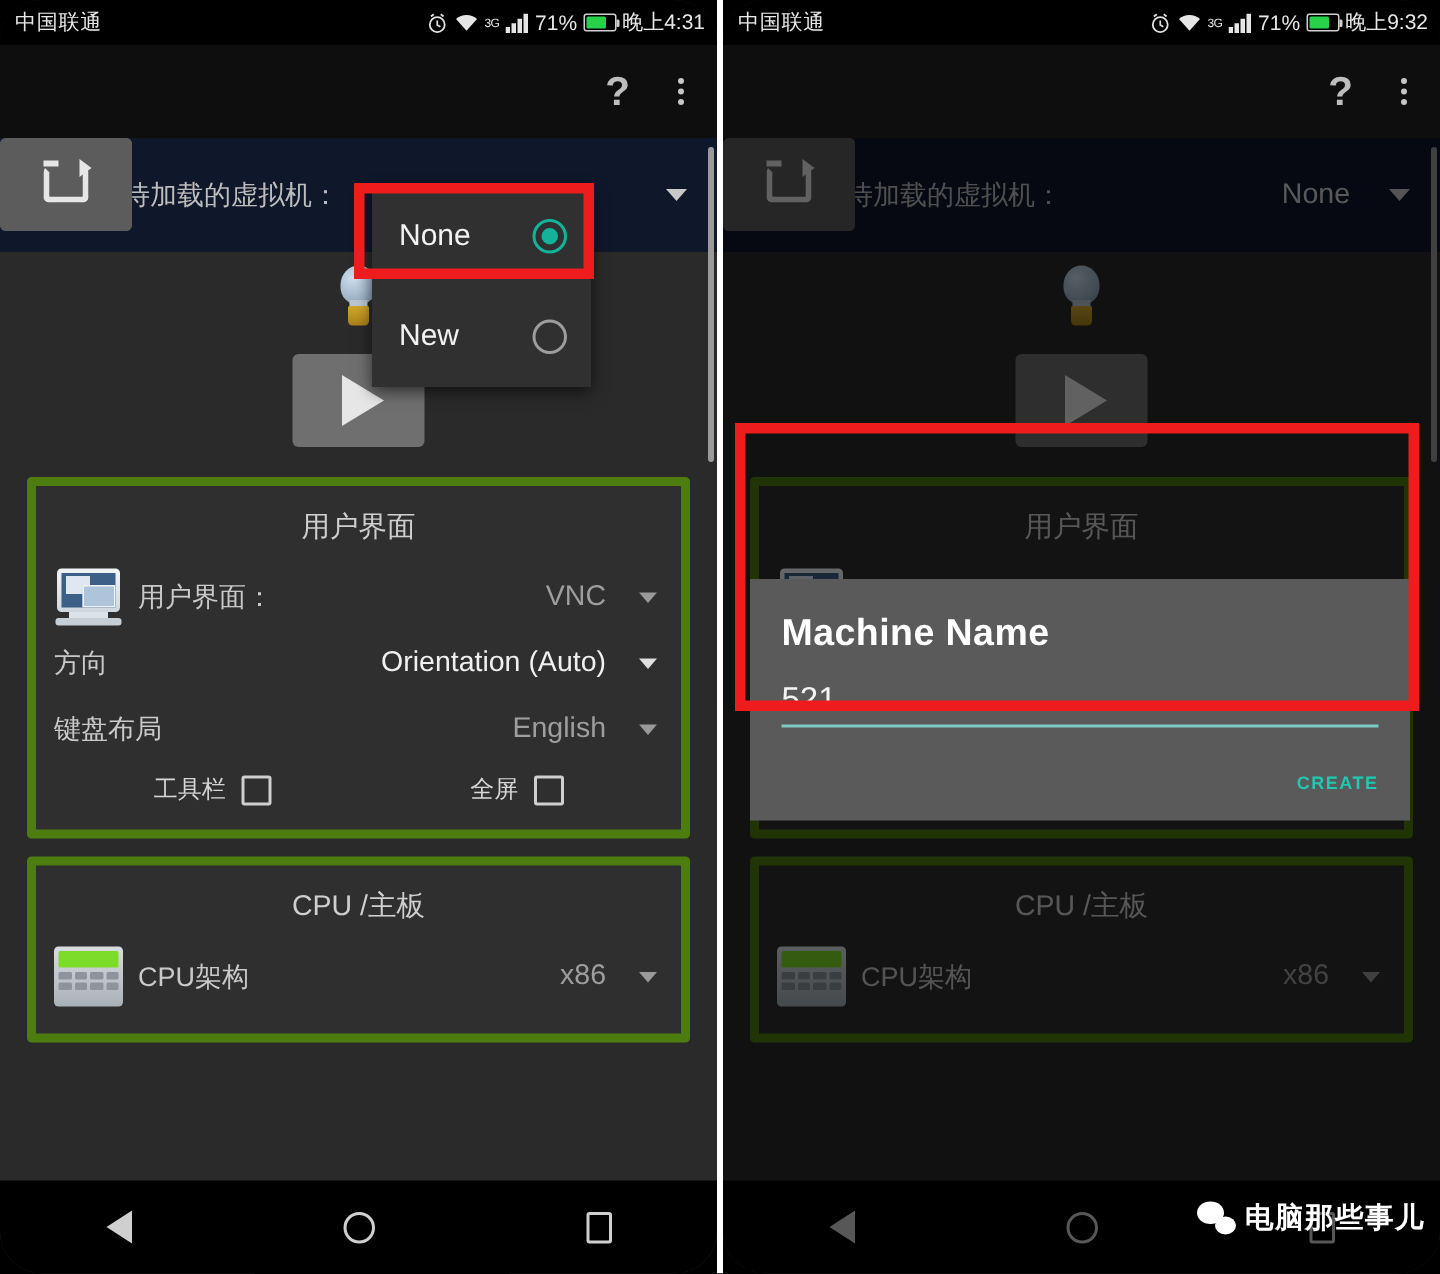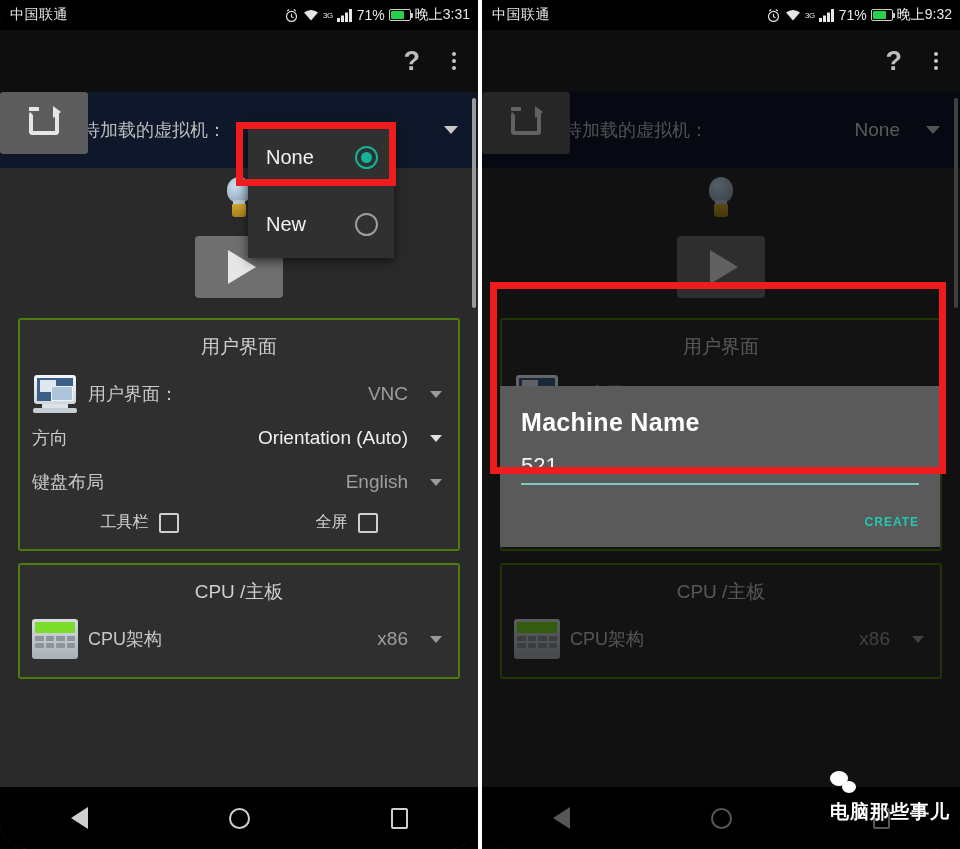--- a/index.html
+++ b/index.html
@@ -97,21 +97,21 @@
   .abtn.dim { background:#5c5c5c; }
   .tri { width:0;height:0;border-top:17px solid transparent;border-bottom:17px solid transparent;border-left:28px solid #e6e6e6; margin-left:6px;}
   .sheet { width:28px;height:30px;background:#e6e6e6; position:relative; border-radius:1px;}
   .sheet::after{content:"";position:absolute;right:0;top:0;border-left:9px solid transparent;border-bottom:9px solid #6f6f6f;}
   .loop { width:30px;height:24px;border:4px solid #e6e6e6;border-top-color:transparent;border-radius:4px;position:relative;}
   .loop::before{content:"";position:absolute;left:-4px;top:-8px;width:10px;height:4px;background:#e6e6e6;}
   .loop::after{content:"";position:absolute;right:-6px;top:-9px;border-top:6px solid transparent;border-bottom:6px solid transparent;border-left:8px solid #e6e6e6;}
 
   
   .card {
-    margin: 0 18px 12px; border:2px solid #4d7c0f; border-radius:3px;
+    margin: 0 18px 12px; border:6px solid #4d7c0f; border-radius:3px;
     background:#2f2f2f; padding: 14px 12px 16px;
   }
   .card-title { text-align:center; color:#cfcfcf; font-size:19px; margin-bottom:12px; }
   .srow { display:flex; align-items:center; min-height:44px; gap:10px; }
   .srow .lbl { color:#c9c9c9; font-size:18px; }
   .srow .grow { flex:1; }
   .srow .val { color:#9e9e9e; font-size:19px; }
   .srow .val.bright { color:#f0f0f0; }
   .caret-sm { width:0;height:0;border-left:6px solid transparent;border-right:6px solid transparent;
               border-top:7px solid #9a9a9a; margin-left:12px; margin-right:4px; }
@@ -167,21 +167,21 @@
   #dlg-highlight { left:8px; top:282px; width:456px; height:192px; }
 
   
   .navbar { position:absolute; bottom:0; left:0; right:0; height:62px; background:#000;
             display:flex; align-items:center; justify-content:space-around; }
   .nav-back { width:0;height:0;border-top:11px solid transparent;border-bottom:11px solid transparent;border-right:17px solid #cfcfcf;}
   .nav-home { width:21px;height:21px;border:2px solid #cfcfcf;border-radius:50%;}
   .nav-rec { width:17px;height:21px;border:2px solid #cfcfcf;border-radius:2px;}
 
   
-  .watermark { position:absolute; right:10px; bottom:24px; display:flex; gap:6px; z-index:40;flex-direction:column; }
+  .watermark { position:absolute; right:10px; bottom:24px; display:flex; align-items:center; gap:6px; z-index:40; }
   .wechat { width:26px;height:22px;position:relative; }
   .wechat .b1{position:absolute;left:0;top:0;width:18px;height:15px;background:#fff;border-radius:50%;}
   .wechat .b2{position:absolute;right:0;bottom:0;width:14px;height:12px;background:#fff;border-radius:50%;}
   .wm-text { color:#fff; font-size:19px; font-weight:bold; letter-spacing:1px; }
 
   .divider { position:absolute; left:478px; top:0; width:4px; height:849px; background:#fff; z-index:50; }
 </style>
 </head>
 <body>
 
@@ -210,21 +210,21 @@
               <rect x="0" y="9" width="3" height="4" fill="#e6e6e6"></rect>
               <rect x="4" y="6.5" width="3" height="6.5" fill="#e6e6e6"></rect>
               <rect x="8" y="3.5" width="3" height="9.5" fill="#e6e6e6"></rect>
               <rect x="12" y="0" width="3" height="13" fill="#e6e6e6"></rect>
             </svg>
         </span>
         <span>71%</span>
         <span class="battery">
             <i></i>
           </span>
-        <span>晚上3:31</span>
+        <span>晚上4:31</span>
       </div>
     </div>
 
     <div class="appbar">
       <div class="help">?</div>
       <div class="kebab">
           <i></i>
           <i></i>
           <i></i>
         </div>

